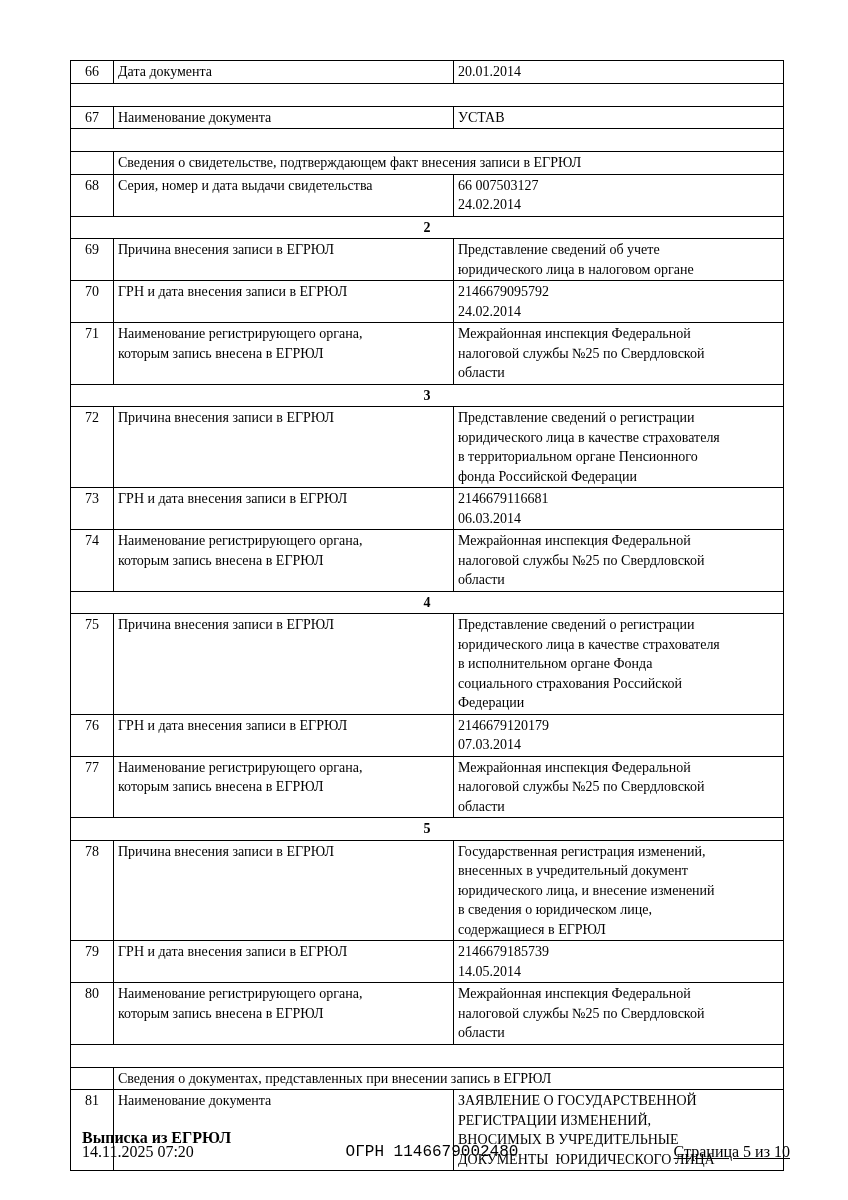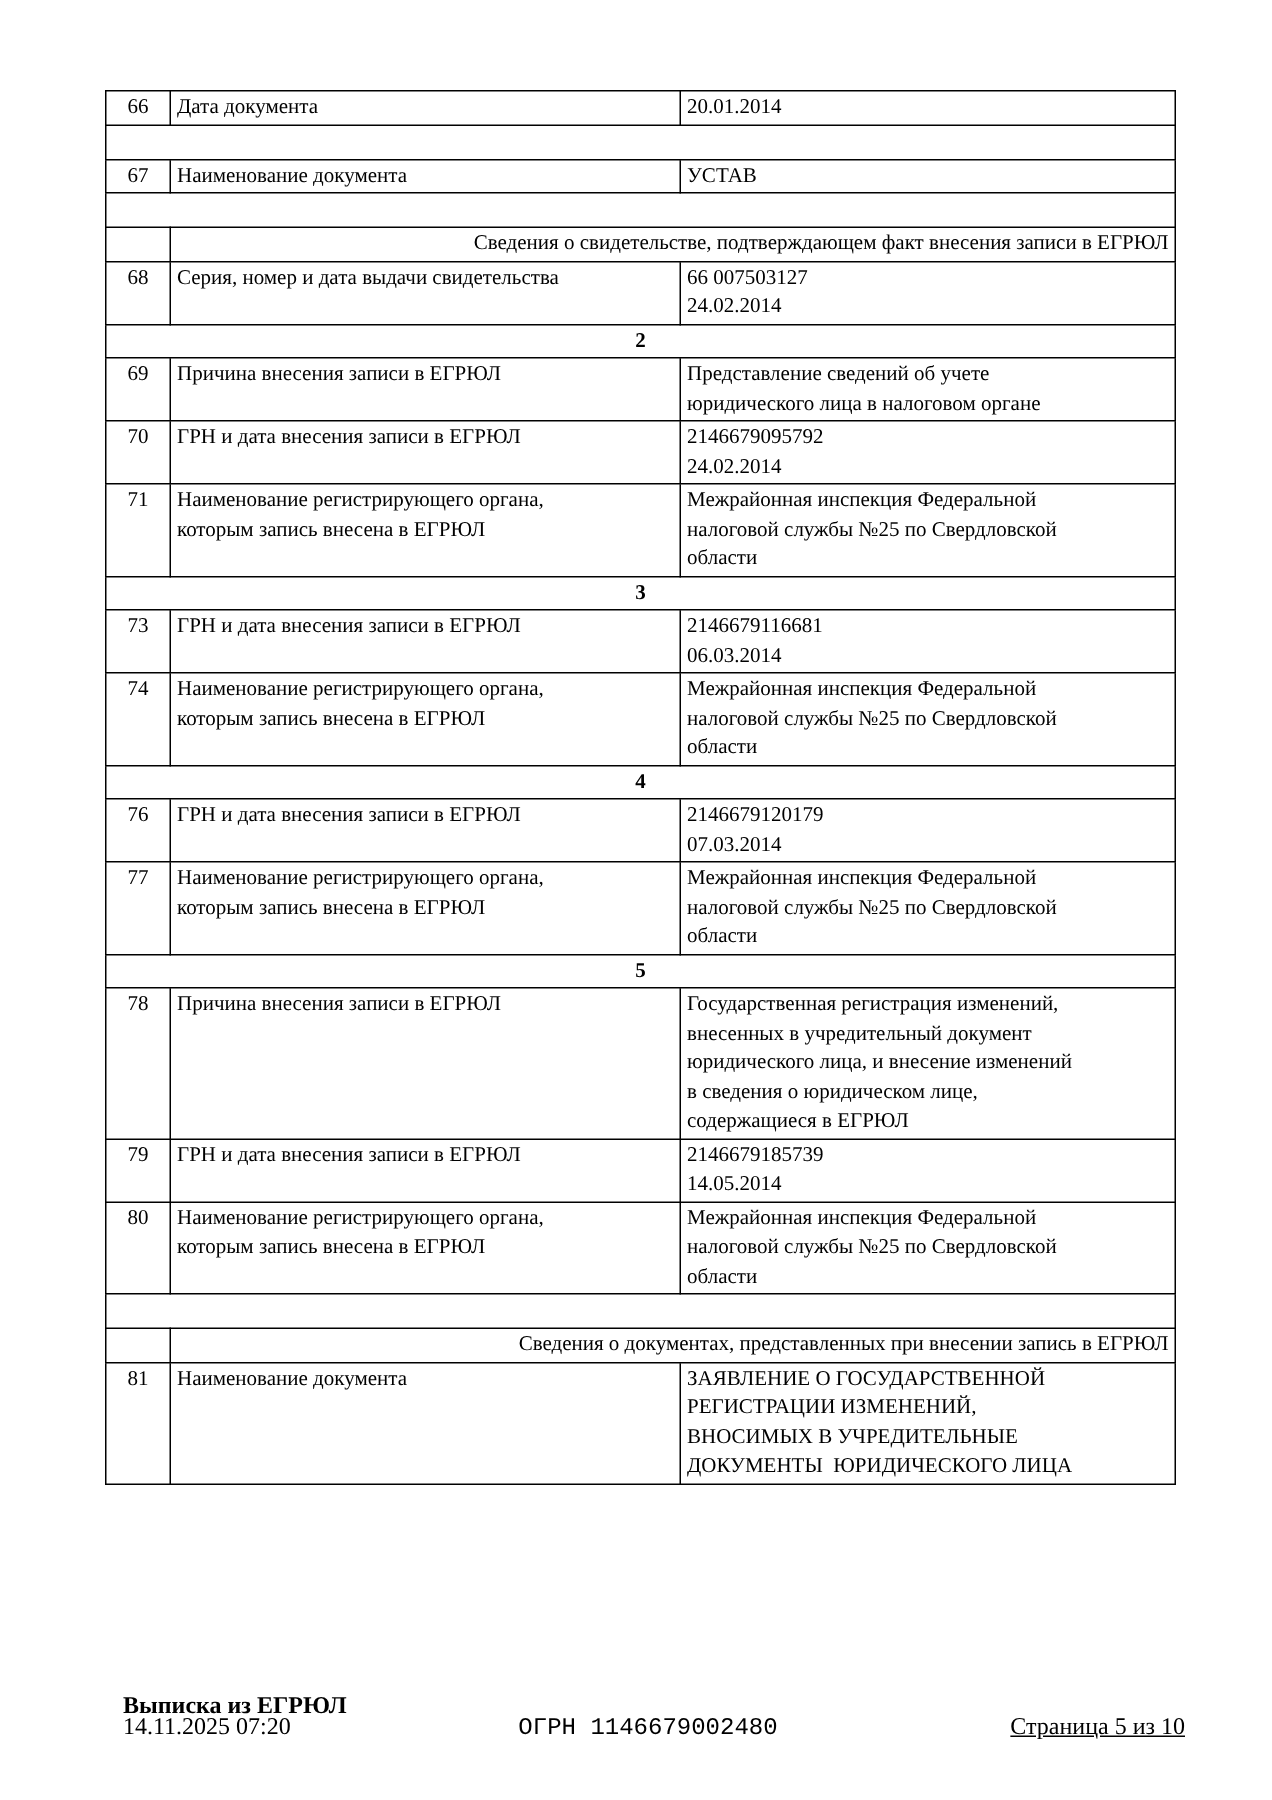--- a/index.html
+++ b/index.html
@@ -39,21 +39,21 @@
     white-space: pre-line;
   }
   .spacer-cell {
     height: 20px;
   }
   .section-cell {
     text-align: center;
     font-weight: bold;
   }
   .group-header-cell {
-    text-align: right;
+    text-align: left;
   }
   .page-footer {
     position: absolute;
     left: 74px;
     top: 1131px;
     width: 716px;
     height: 30px;
     font-size: 16px;
     line-height: 14px;
   }
@@ -137,35 +137,52 @@
         <td class="c-label">Наименование регистрирующего органа,
 которым запись внесена в ЕГРЮЛ</td>
         <td class="c-value">Межрайонная инспекция Федеральной
 налоговой службы №25 по Свердловской
 области</td>
       </tr>
       <tr>
         <td class="section-cell" colspan="3">3</td>
       </tr>
       <tr>
+        <td class="c-num">72</td>
+        <td class="c-label">Причина внесения записи в ЕГРЮЛ</td>
+        <td class="c-value">Представление сведений о регистрации
+юридического лица в качестве страхователя
+в территориальном органе Пенсионного
+фонда Российской Федерации</td>
+      </tr>
+      <tr>
         <td class="c-num">73</td>
         <td class="c-label">ГРН и дата внесения записи в ЕГРЮЛ</td>
         <td class="c-value">2146679116681
 06.03.2014</td>
       </tr>
       <tr>
         <td class="c-num">74</td>
         <td class="c-label">Наименование регистрирующего органа,
 которым запись внесена в ЕГРЮЛ</td>
         <td class="c-value">Межрайонная инспекция Федеральной
 налоговой службы №25 по Свердловской
 области</td>
       </tr>
       <tr>
         <td class="section-cell" colspan="3">4</td>
+      </tr>
+      <tr>
+        <td class="c-num">75</td>
+        <td class="c-label">Причина внесения записи в ЕГРЮЛ</td>
+        <td class="c-value">Представление сведений о регистрации
+юридического лица в качестве страхователя
+в исполнительном органе Фонда
+социального страхования Российской
+Федерации</td>
       </tr>
       <tr>
         <td class="c-num">76</td>
         <td class="c-label">ГРН и дата внесения записи в ЕГРЮЛ</td>
         <td class="c-value">2146679120179
 07.03.2014</td>
       </tr>
       <tr>
         <td class="c-num">77</td>
         <td class="c-label">Наименование регистрирующего органа,

